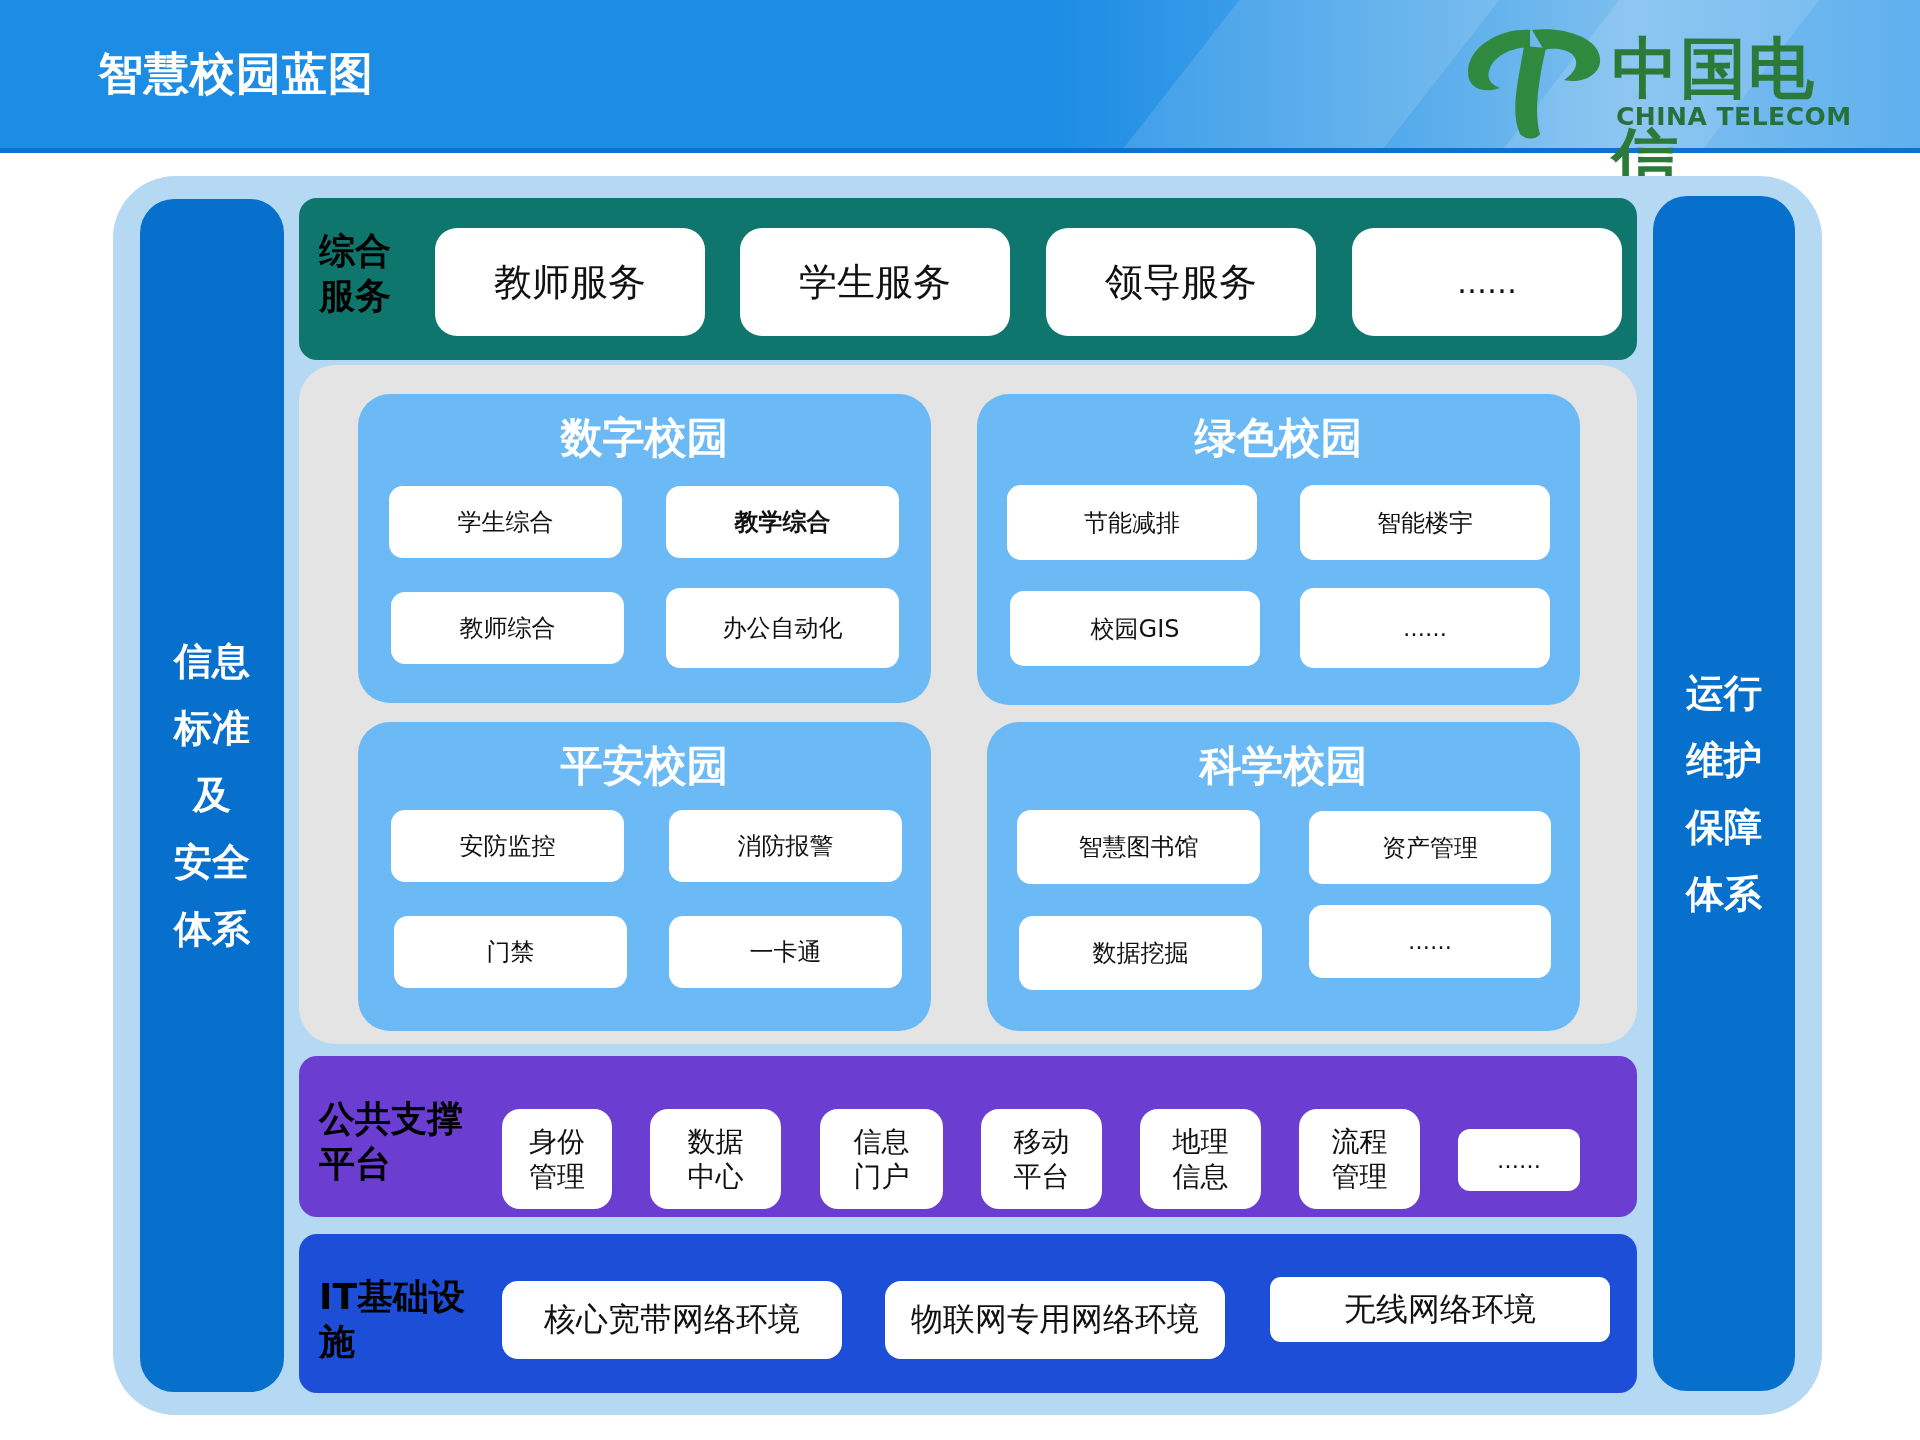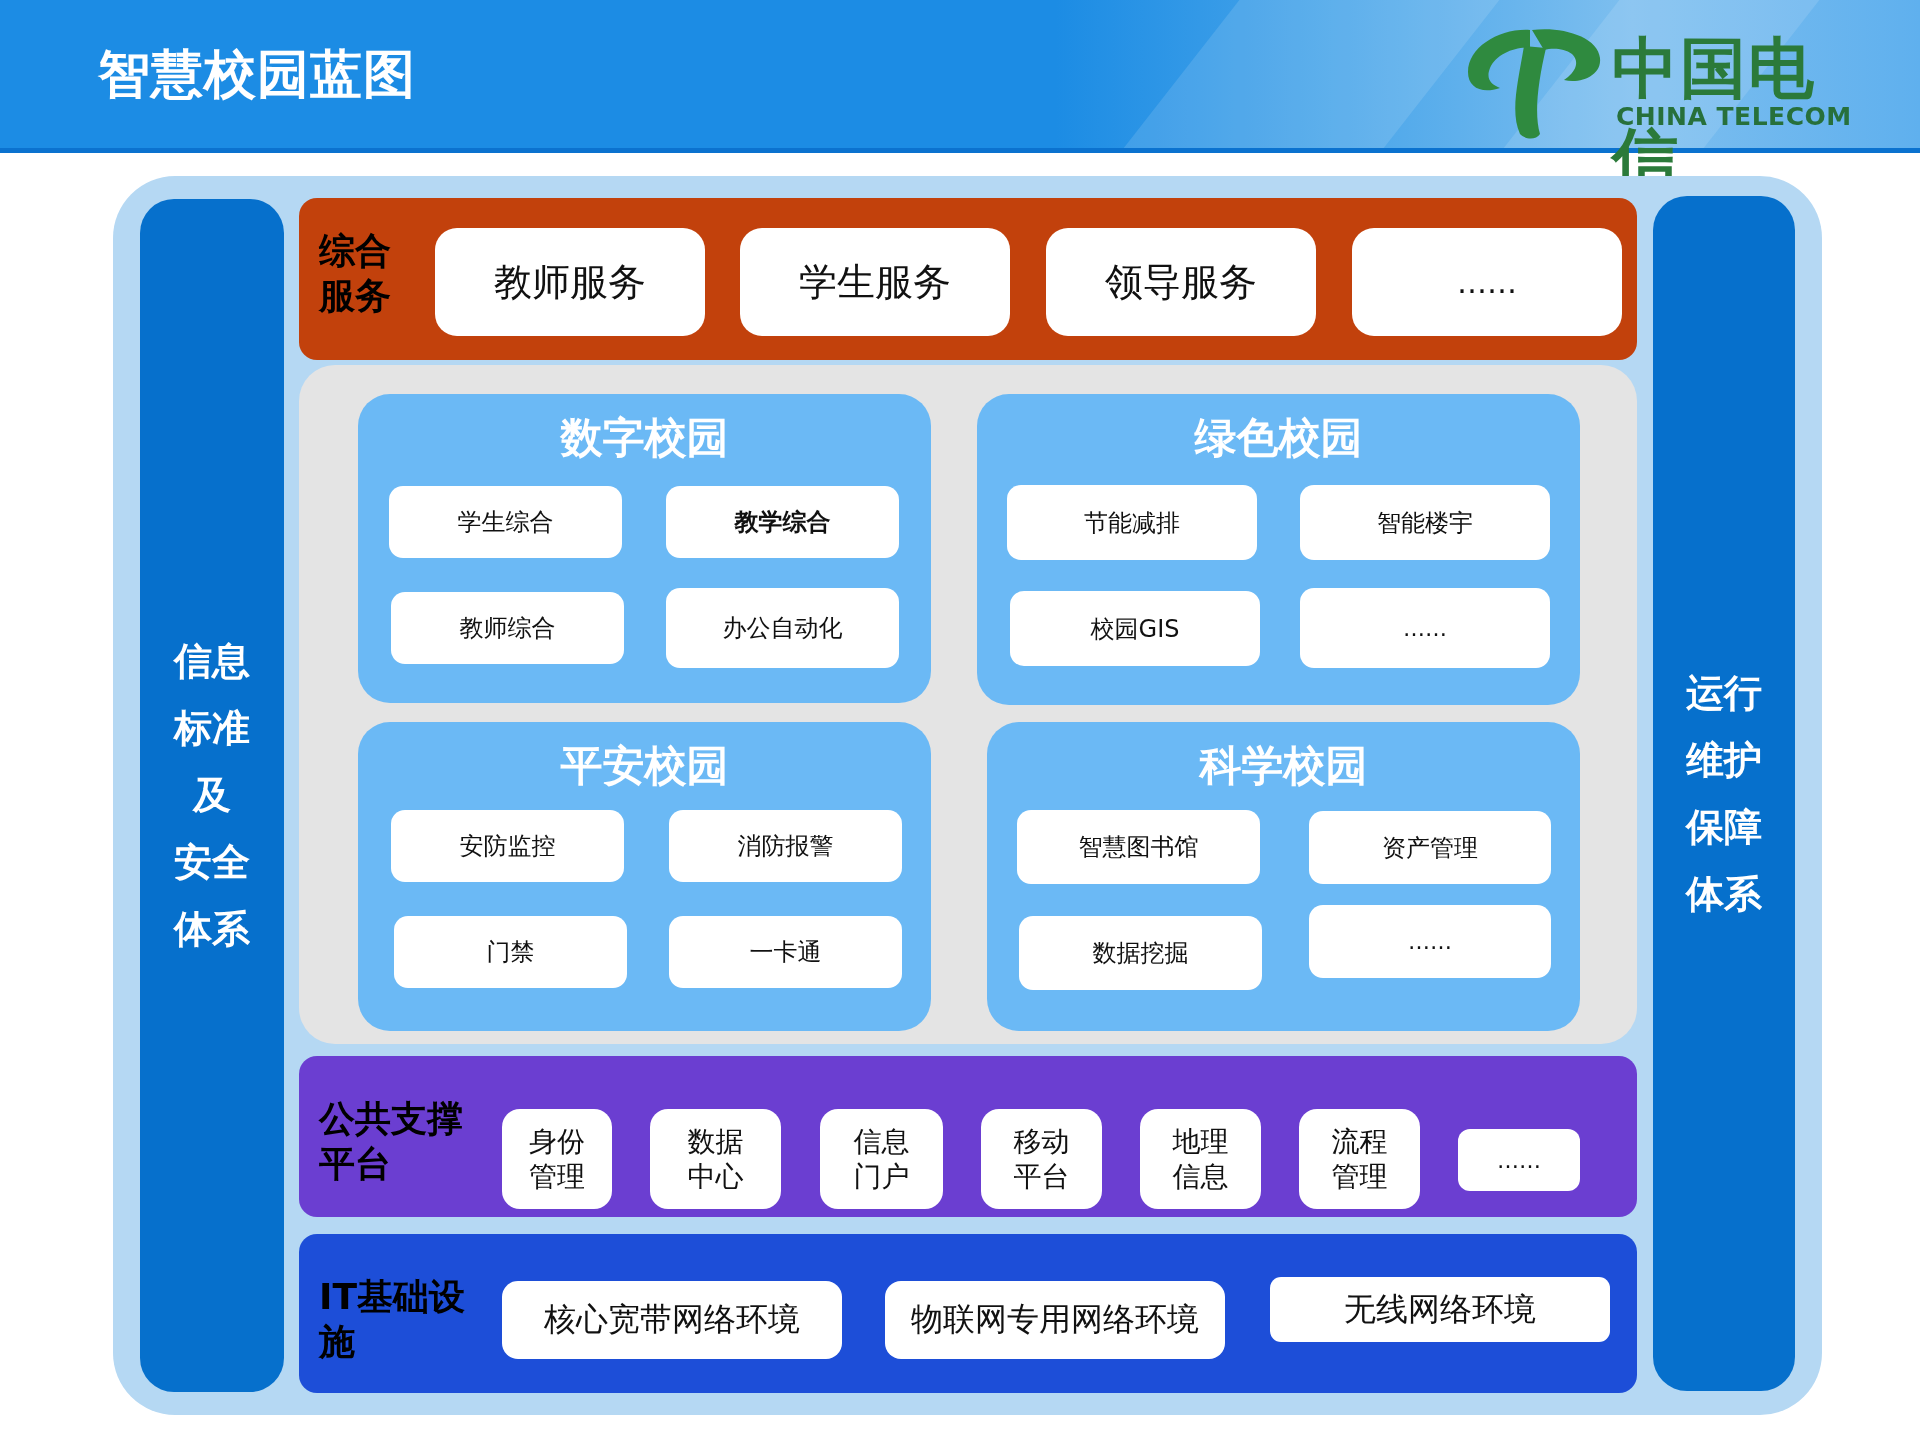--- a/index.html
+++ b/index.html
@@ -4,35 +4,35 @@
 <style>
   html, body { margin:0; padding:0; }
   body { width:1920px; height:1440px; position:relative; background:#ffffff; overflow:hidden;
          font-family:"DejaVu Sans","Liberation Sans",sans-serif; }
   .abs { position:absolute; box-sizing:border-box; }
   
   #header { left:0; top:0; width:1920px; height:152px;
     background:linear-gradient(90deg,#1c8ce4 0%,#1c8ce4 55%,#4aa6ea 70%,#7ebfef 85%,#5fb0ee 100%); }
   #header .stripe { position:absolute; top:0; height:152px; background:rgba(255,255,255,0.12); transform:skewX(-38deg); }
   #header-line { left:0; top:148px; width:1920px; height:5px; background:#0b72cf; }
-  #title { left:98px; top:34px; font-size:52px; font-weight:bold; color:#fff; letter-spacing:1px; line-height:80px; }
+  #title { left:98px; top:34px; font-size:45px; font-weight:bold; color:#fff; letter-spacing:1px; line-height:80px; }
   #logo { left:1460px; top:22px; width:400px; height:120px; }
   #logo-cn { position:absolute; left:152px; top:2px; font-size:66px; font-weight:bold; color:#2b7a3a; letter-spacing:2px; font-family:"DejaVu Serif",serif; }
   #logo-en { position:absolute; left:156px; top:80px; font-size:25px; font-weight:bold; color:#27703b; letter-spacing:0.5px; }
   
   #frame { left:113px; top:176px; width:1709px; height:1239px; background:#b5d8f3; border-radius:62px; }
   .side { background:#0670cc; border-radius:34px; color:#fff; font-weight:bold; font-size:38px;
           display:flex; flex-direction:column; align-items:center; justify-content:center; }
   .side span { display:block; line-height:67px; }
   #left-col { left:140px; top:199px; width:144px; height:1193px; }
   #right-col { left:1653px; top:196px; width:142px; height:1195px; }
   
   .band { border-radius:18px; }
   .band-label { position:absolute; font-weight:bold; color:#000; font-size:36px; line-height:45px; }
-  #band-service { left:299px; top:198px; width:1338px; height:162px; background:#c2410c; }
+  #band-service { left:299px; top:198px; width:1338px; height:162px; background:#0f766e; }
   #band-core { left:299px; top:365px; width:1338px; height:679px; background:#e4e4e4; border-radius:36px; }
   #band-platform { left:299px; top:1056px; width:1338px; height:161px; background:#6b3ed1; }
   #band-infra { left:299px; top:1234px; width:1338px; height:159px; background:#1d4ed8; }
   .wbox { position:absolute; background:#fff; border-radius:18px; display:flex; align-items:center; justify-content:center;
           color:#111; text-align:center; }
   .svc { top:30px; width:270px; height:108px; font-size:38px;border-radius:22px; }
   
   .card { background:#6bb9f5; border-radius:32px; }
   .card-title { position:absolute; left:0; right:0; top:14px; text-align:center; color:#fff; font-weight:bold; font-size:42px; line-height:60px; }
   .cbox { width:233px; height:72px; font-size:24px; border-radius:14px; }

